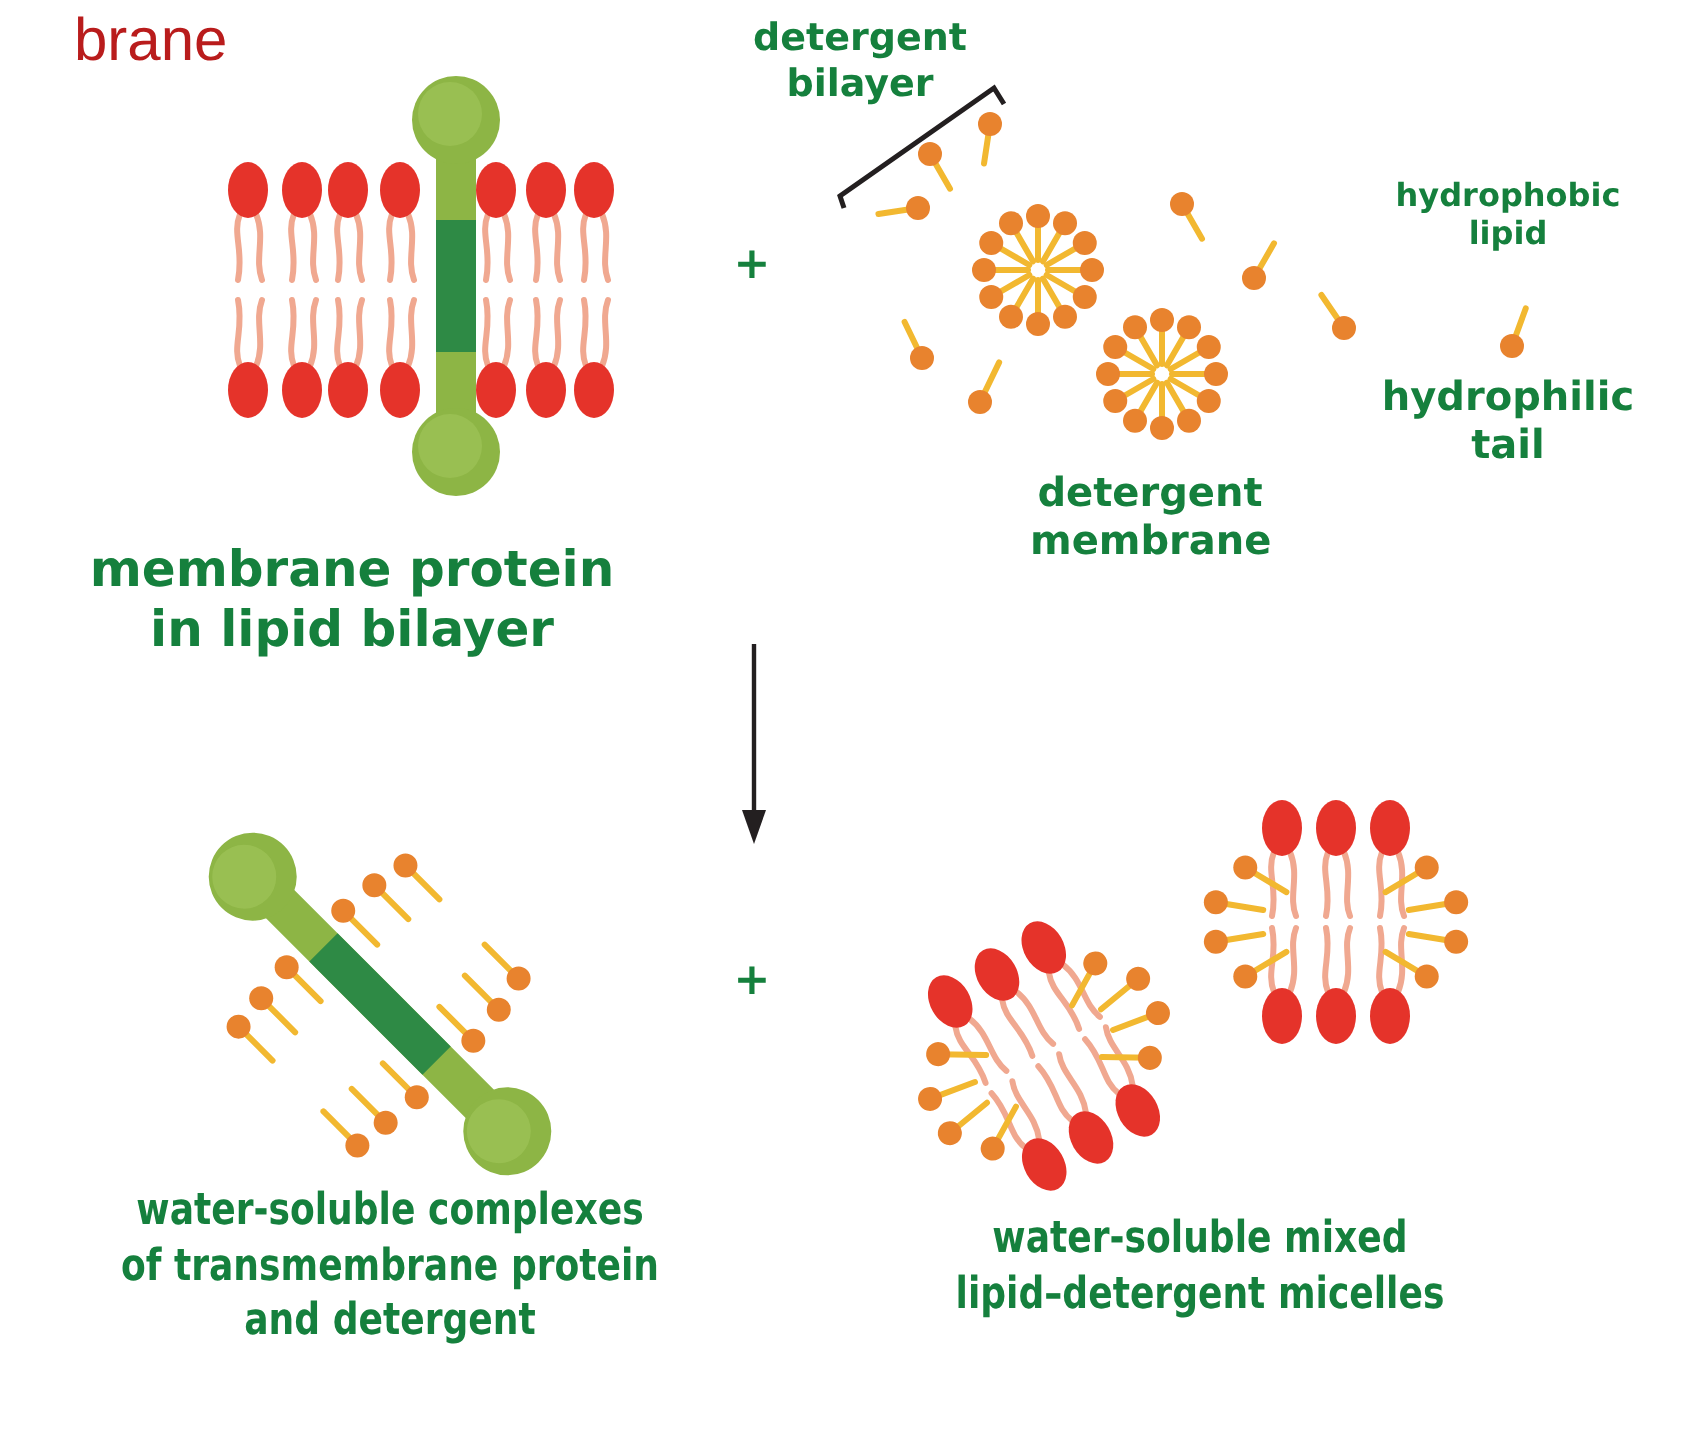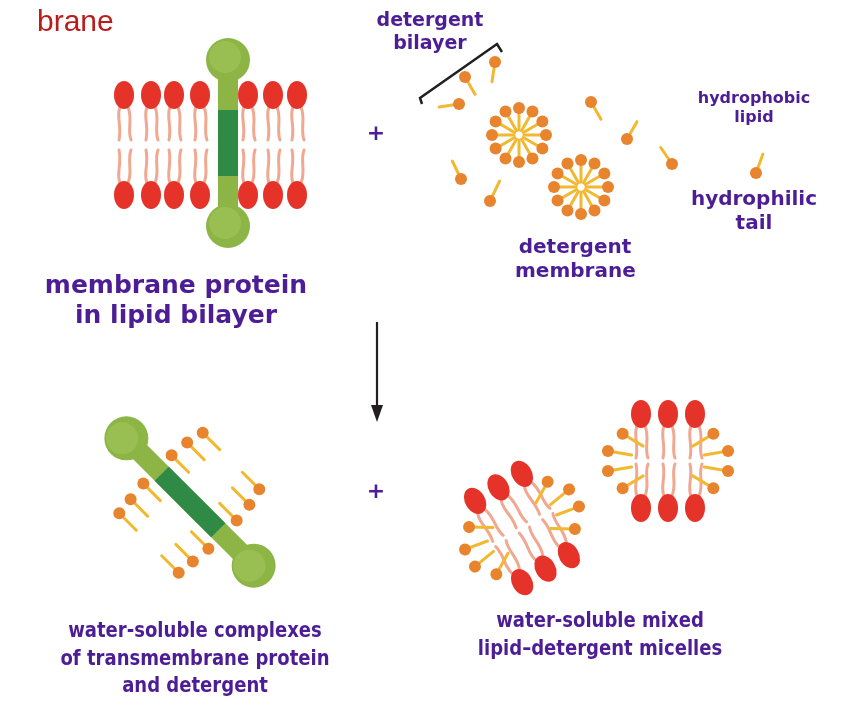--- a/index.html
+++ b/index.html
@@ -1,17 +1,17 @@
 <!DOCTYPE html>
 <html><head>
 <meta charset="utf-8">
 <style>
   html, body { margin: 0; padding: 0; background: #ffffff; }
   body { width: 852px; height: 724px; position: relative; overflow: hidden; font-family: "DejaVu Sans", sans-serif; }
-  .lbl { position: absolute; color: #4c1d95; font-weight: bold; text-align: center; line-height: 1.2; font-family: "DejaVu Sans", sans-serif; }
+  .lbl { position: absolute; color: #15803d; font-weight: bold; text-align: center; line-height: 1.2; font-family: "DejaVu Sans", sans-serif; }
   .lbl div { white-space: nowrap; }
   .cond { transform: scaleX(0.82); transform-origin: center top; }
   #title { position: absolute; left: 0; top: 4px; font-size: 30px; font-weight: normal; color: #b91c1c; font-family: "Liberation Sans", sans-serif; white-space: nowrap; margin-left: 37px; }
   #diagram { position: absolute; left: 0; top: 0; }
 </style>
 </head>
 <body>
 
 <div id="title">brane</div>
 
@@ -458,21 +458,21 @@
   <div>tail</div>
 </div>
 <div class="lbl" style="left:515px; top:234px; width:120px; font-size:20px;">
   <div>detergent</div>
   <div>membrane</div>
 </div>
 <div class="lbl" style="left:40px; top:270px; width:272px; font-size:25px;">
   <div>membrane protein</div>
   <div>in lipid bilayer</div>
 </div>
-<div class="lbl" style="left:0px; top:616px; width:390px; font-size:22px; line-height:1.25;">
+<div class="lbl" style="left:0px; top:592px; width:390px; font-size:22px; line-height:1.25;">
   <div class="cond">water-soluble complexes</div>
   <div class="cond">of transmembrane protein</div>
   <div class="cond">and detergent</div>
 </div>
 <div class="lbl" style="left:410px; top:606px; width:380px; font-size:22px; line-height:1.25;">
   <div class="cond">water-soluble mixed</div>
   <div class="cond">lipid–detergent micelles</div>
 </div>
 <div class="lbl" style="left:366px; top:120px; width:20px; font-size:22px;">+</div>
 <div class="lbl" style="left:366px; top:478px; width:20px; font-size:22px;">+</div>

